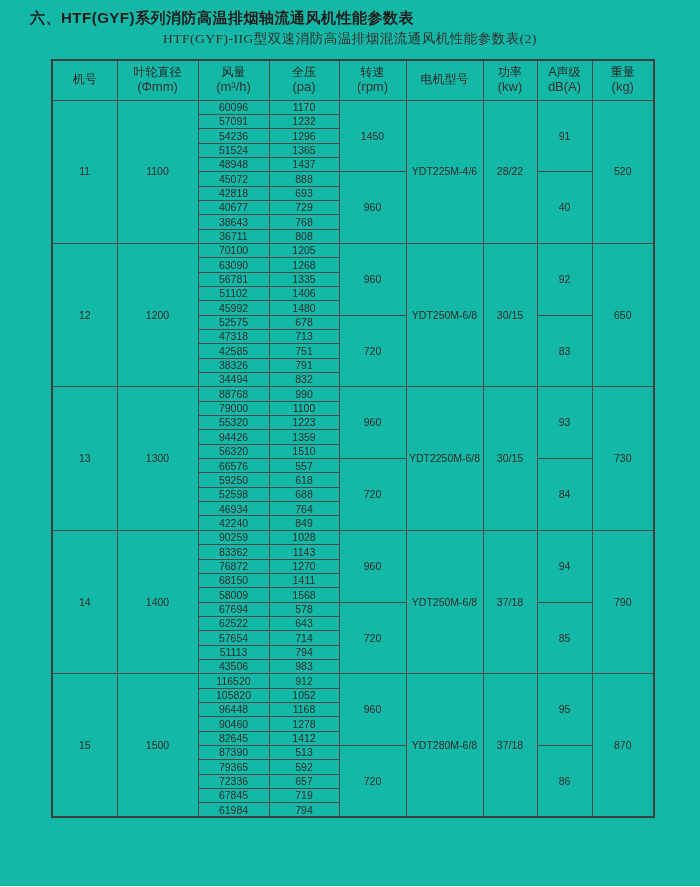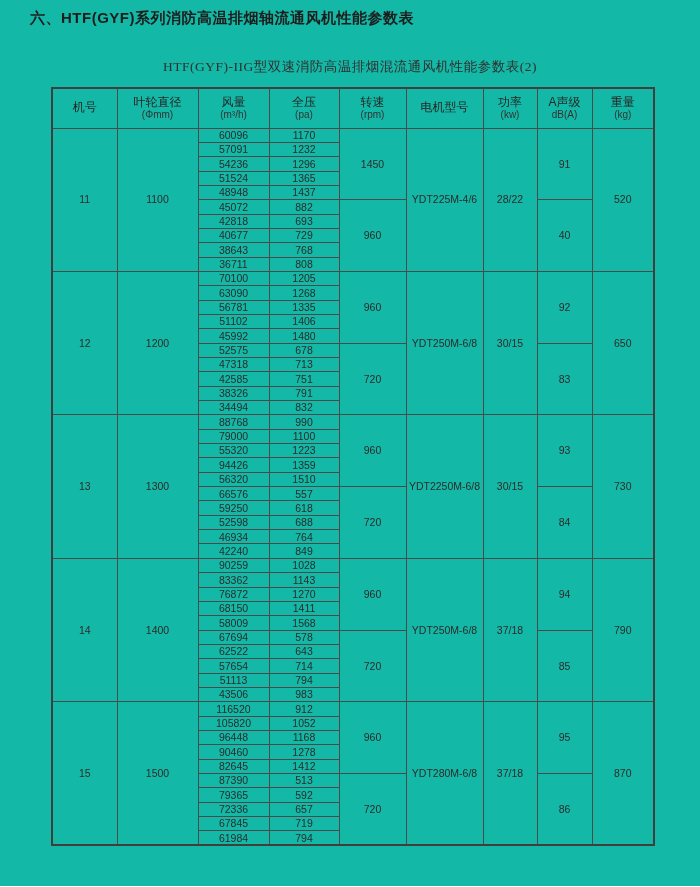--- a/index.html
+++ b/index.html
@@ -18,21 +18,21 @@
   }
   .title {
     margin: 0;
     padding: 9px 0 0 30px;
     font-size: 15px;
     font-weight: bold;
     letter-spacing: 0.5px;
     color: #1d1d1d;
   }
   .subtitle {
-    margin-top: 30px;
+    margin-top: 2px;
     text-align: center;
     font-size: 13.5px;
     font-family: "Liberation Serif", "DejaVu Serif", serif;
     color: #2f2f2f;
     letter-spacing: 0.5px;
   }
   table.spec-table {
     border-collapse: collapse;
     table-layout: fixed;
     width: 602px;
@@ -48,21 +48,21 @@
     white-space: nowrap;
   }
   .spec-table thead th {
     height: 40px;
     font-weight: normal;
     font-size: 12px;
     line-height: 1.15;
     color: #262626;
   }
   .spec-table thead th .sub {
-    font-size: 10px;
+    font-size: 13px;
     color: #333;
   }
   .spec-table tbody td {
     height: 14.35px;
     font-size: 10.5px;
     line-height: 1;
     color: #2b2b2b;
   }
   .spec-table tbody tr.group-start td {
     border-top: 1.5px solid #3f3f3f;
@@ -152,21 +152,21 @@
         <tr>
           <td>51524</td>
           <td>1365</td>
         </tr>
         <tr>
           <td>48948</td>
           <td>1437</td>
         </tr>
         <tr>
           <td>45072</td>
-          <td>882</td>
+          <td>888</td>
           <td rowspan="5">960</td>
           <td rowspan="5">40</td>
         </tr>
         <tr>
           <td>42818</td>
           <td>693</td>
         </tr>
         <tr>
           <td>40677</td>
           <td>729</td>

